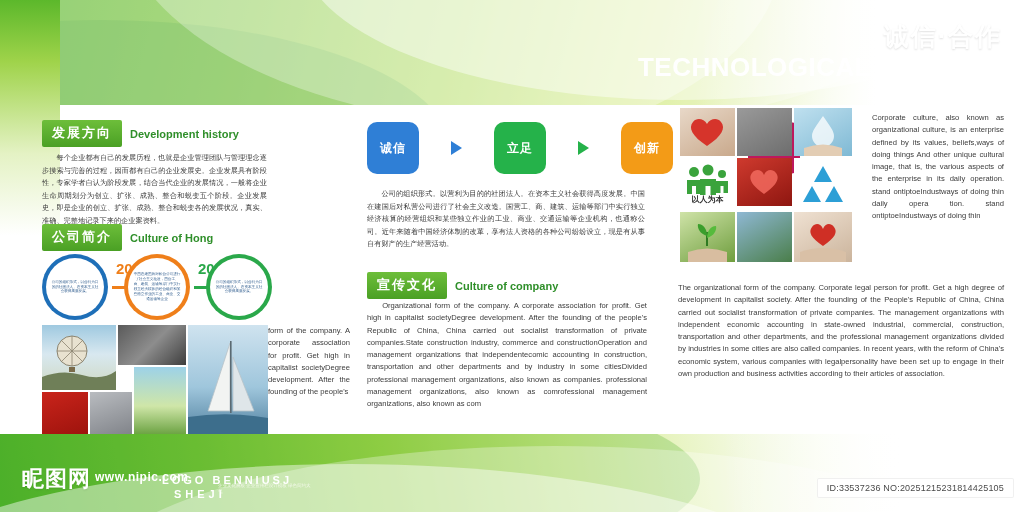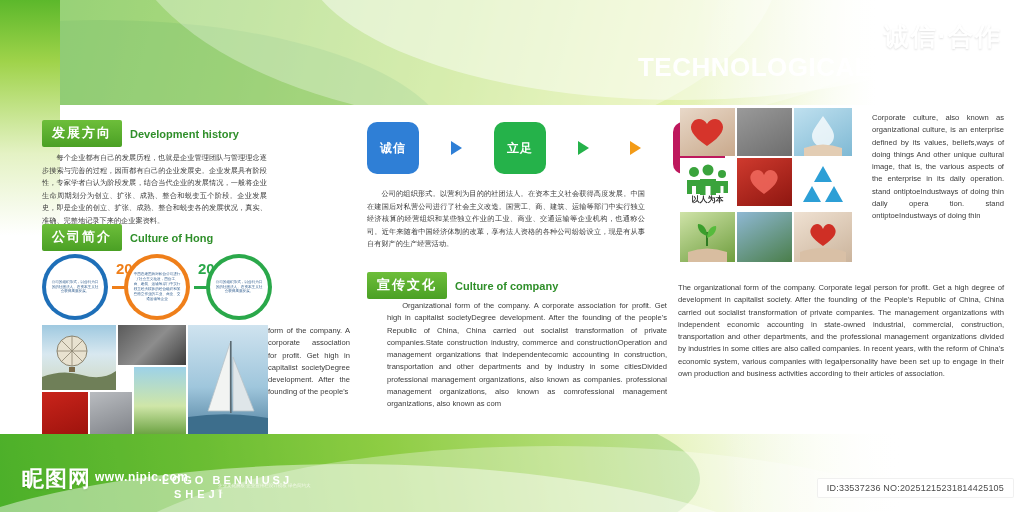--- a/index.html
+++ b/index.html
@@ -357,36 +357,39 @@
 
   <div class="chips">
     <div class="chip c1">
         <span>诚信</span>
       </div>
     <div class="chip-arrow a1"></div>
     <div class="chip c2">
         <span>立足</span>
       </div>
     <div class="chip-arrow a2"></div>
+    <div class="chip c3">
+        <span>创新</span>
+      </div>
     <div class="chip-arrow a3"></div>
     <div class="chip c4">
         <span>致远</span>
       </div>
   </div>
 
   <div class="body-cn" style="left:367px; top:188px; width:278px;">
     <span class="indent">公司的组织形式。以营利为目的的社团法人。在资本主义社会获得高度发展。中国在建国后对私营公司进行了社会主义改造。国营工、商、建筑、运输等部门中实行独立经济核算的经营组织和某些独立作业的工业、商业、交通运输等企业机构，也通称公司。近年来随着中国经济体制的改革，享有法人资格的各种公司纷纷设立，现是有从事自有财产的生产经营活动。</span>
   </div>
 
   <div class="sec-head" style="left:367px; top:272px;">
     <span class="sec-tag">宣传文化</span>
     <span class="sec-en">Culture of company</span>
   </div>
 
-  <div class="body-en" style="left:367px; top:300px; width:280px;margin-left:20px;">
+  <div class="body-en" style="left:367px; top:300px; width:280px;">
     <span class="indent">Organizational form of the company. A corporate association for profit. Get high in capitalist societyDegree development. After the founding of the people's Republic of China, China carried out socialist transformation of private companies.State construction industry, commerce and constructionOperation and management organizations that independentecomic accounting in construction, transportation and other departments and by industry in some citiesDivided professional management organizations, also known as companies. professional management organizations, also known as comrofessional management organizations, also known as com</span>
   </div>
 
   <div class="icongrid">
 
     <div class="ic" style="left:0px; top:0px; width:55px; height:48px;">
       <div class="ph-inner" style="background:linear-gradient(150deg,#e8d8c8 0%,#c9a98c 100%); position:relative;">
         <svg width="55" height="48" viewBox="0 0 55 48">
           <path d="M27 38 C12 28 8 20 13 14 C17 9 24 11 27 16 C30 11 37 9 41 14 C46 20 42 28 27 38 Z" fill="#d6342b"></path>
         </svg>

